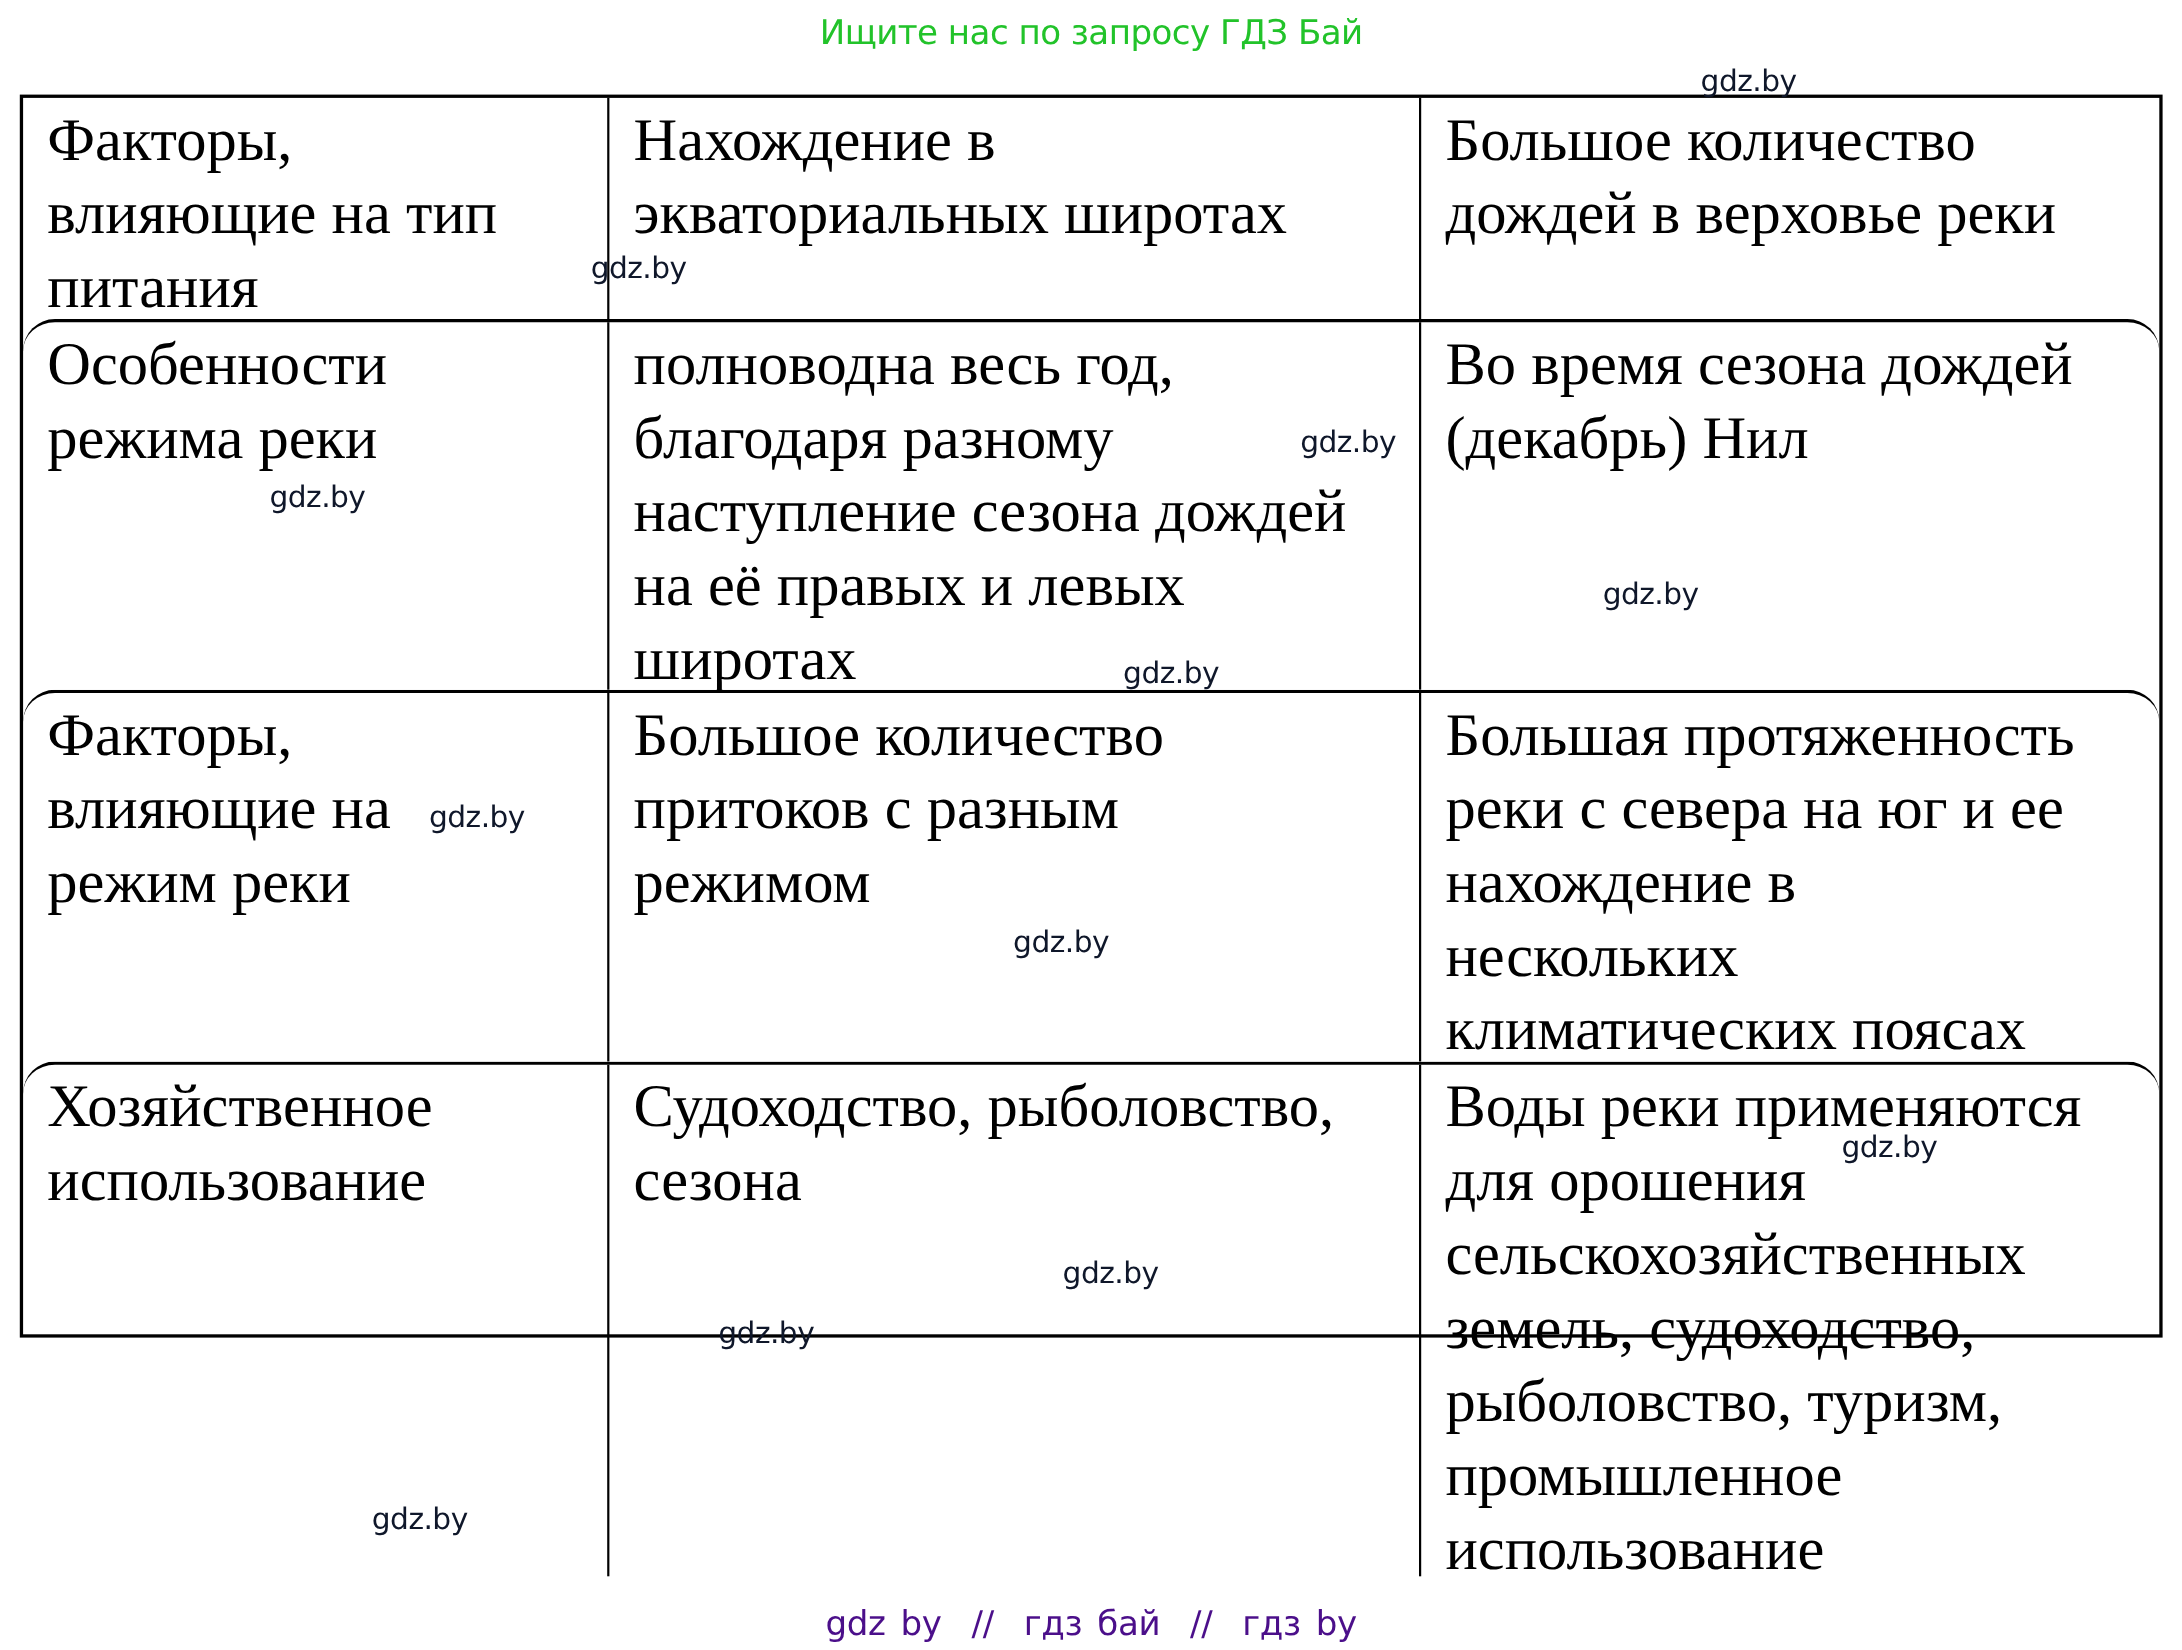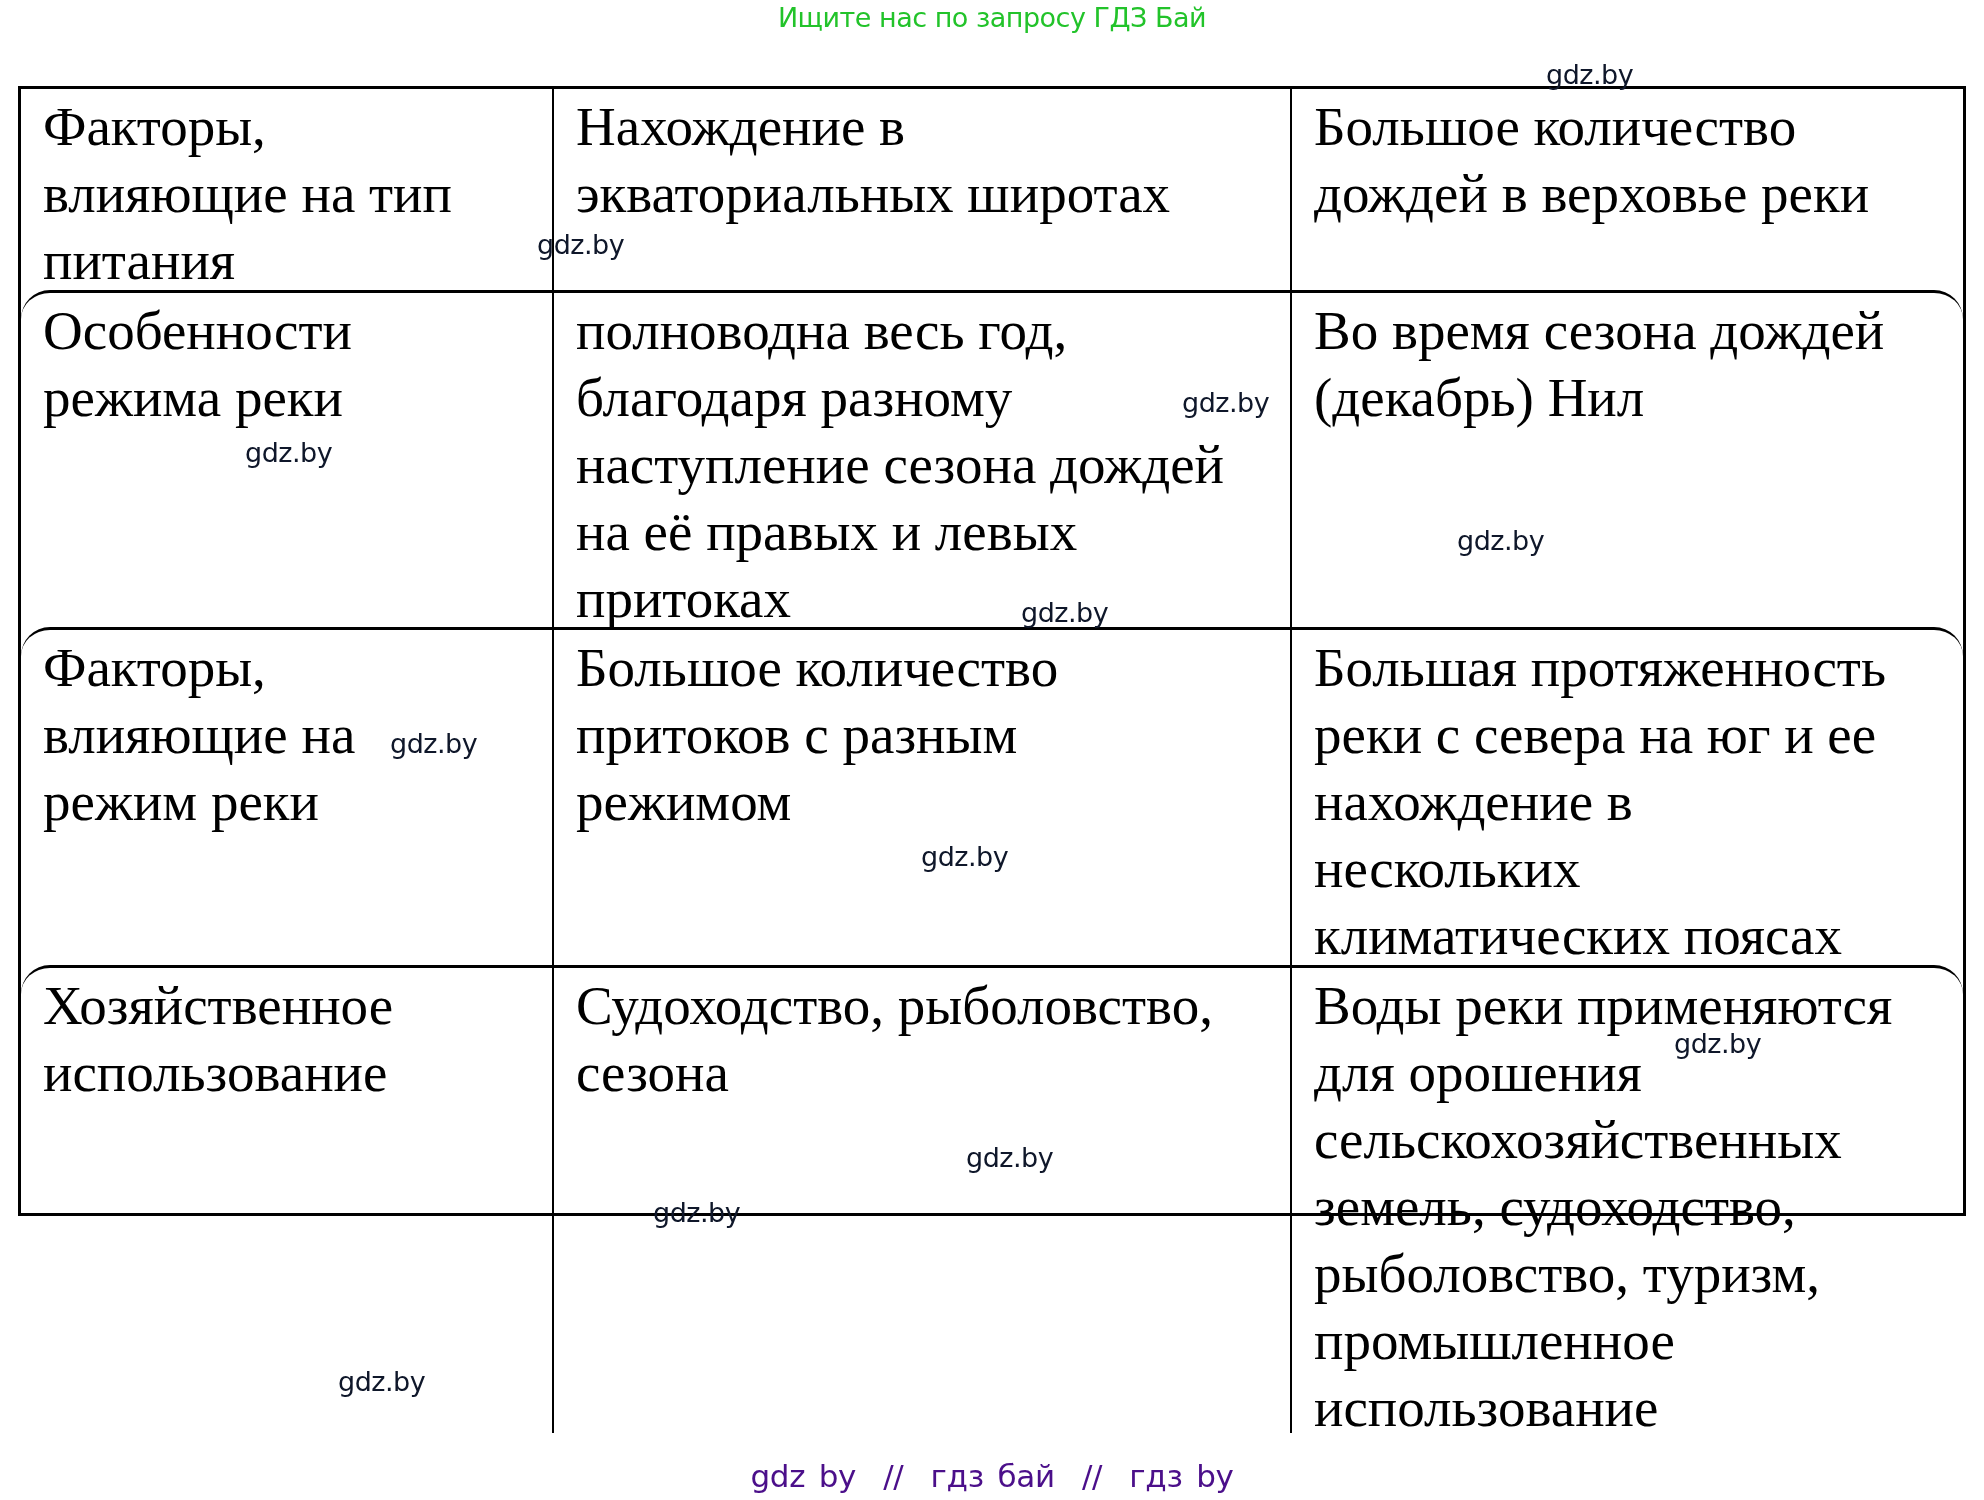--- a/index.html
+++ b/index.html
@@ -1,19 +1,19 @@
 <!DOCTYPE html>
 <html><head>
 <meta charset="utf-8">
 <style>
   html, body { margin: 0; padding: 0; background: #ffffff; }
   body { width: 1984px; height: 1500px; position: relative; overflow: hidden; }
   .banner {
-    position: absolute; left: 0; top: 0; width: 1984px; height: 40px;
-    text-align: center; font-family: "DejaVu Sans", sans-serif; font-size: 27px;
+    position: absolute; left: 0; top: 12px; width: 1984px; height: 40px;
+    text-align: center; font-family: "DejaVu Sans", sans-serif; font-size: 31px;
     line-height: 36px; letter-spacing: -0.5px;
   }
   .footer {
     position: absolute; left: 0; top: 1456px; width: 1984px;
     text-align: center; font-family: "DejaVu Sans", sans-serif; font-size: 31px;
     line-height: 40px; word-spacing: 4px; letter-spacing: -0.3px;
   }
   .table {
     position: absolute; left: 18px; top: 86px; width: 1948px; height: 1130px;
     box-sizing: border-box; border: 3px solid #000;
@@ -63,21 +63,21 @@
   <div class="row" style="top:201px; height:337px;">
     <div class="cell c1">
       <span class="line">Особенности</span>
       <span class="line">режима реки</span>
     </div>
     <div class="cell c2">
       <span class="line">полноводна весь год,</span>
       <span class="line">благодаря разному</span>
       <span class="line">наступление сезона дождей</span>
       <span class="line">на её правых и левых</span>
-      <span class="line">притоках</span>
+      <span class="line">широтах</span>
     </div>
     <div class="cell c3">
       <span class="line">Во время сезона дождей</span>
       <span class="line">(декабрь) Нил</span>
     </div>
   </div>
 
   <div class="row" style="top:538px; height:338px;">
     <div class="cell c1">
       <span class="line">Факторы,</span>

